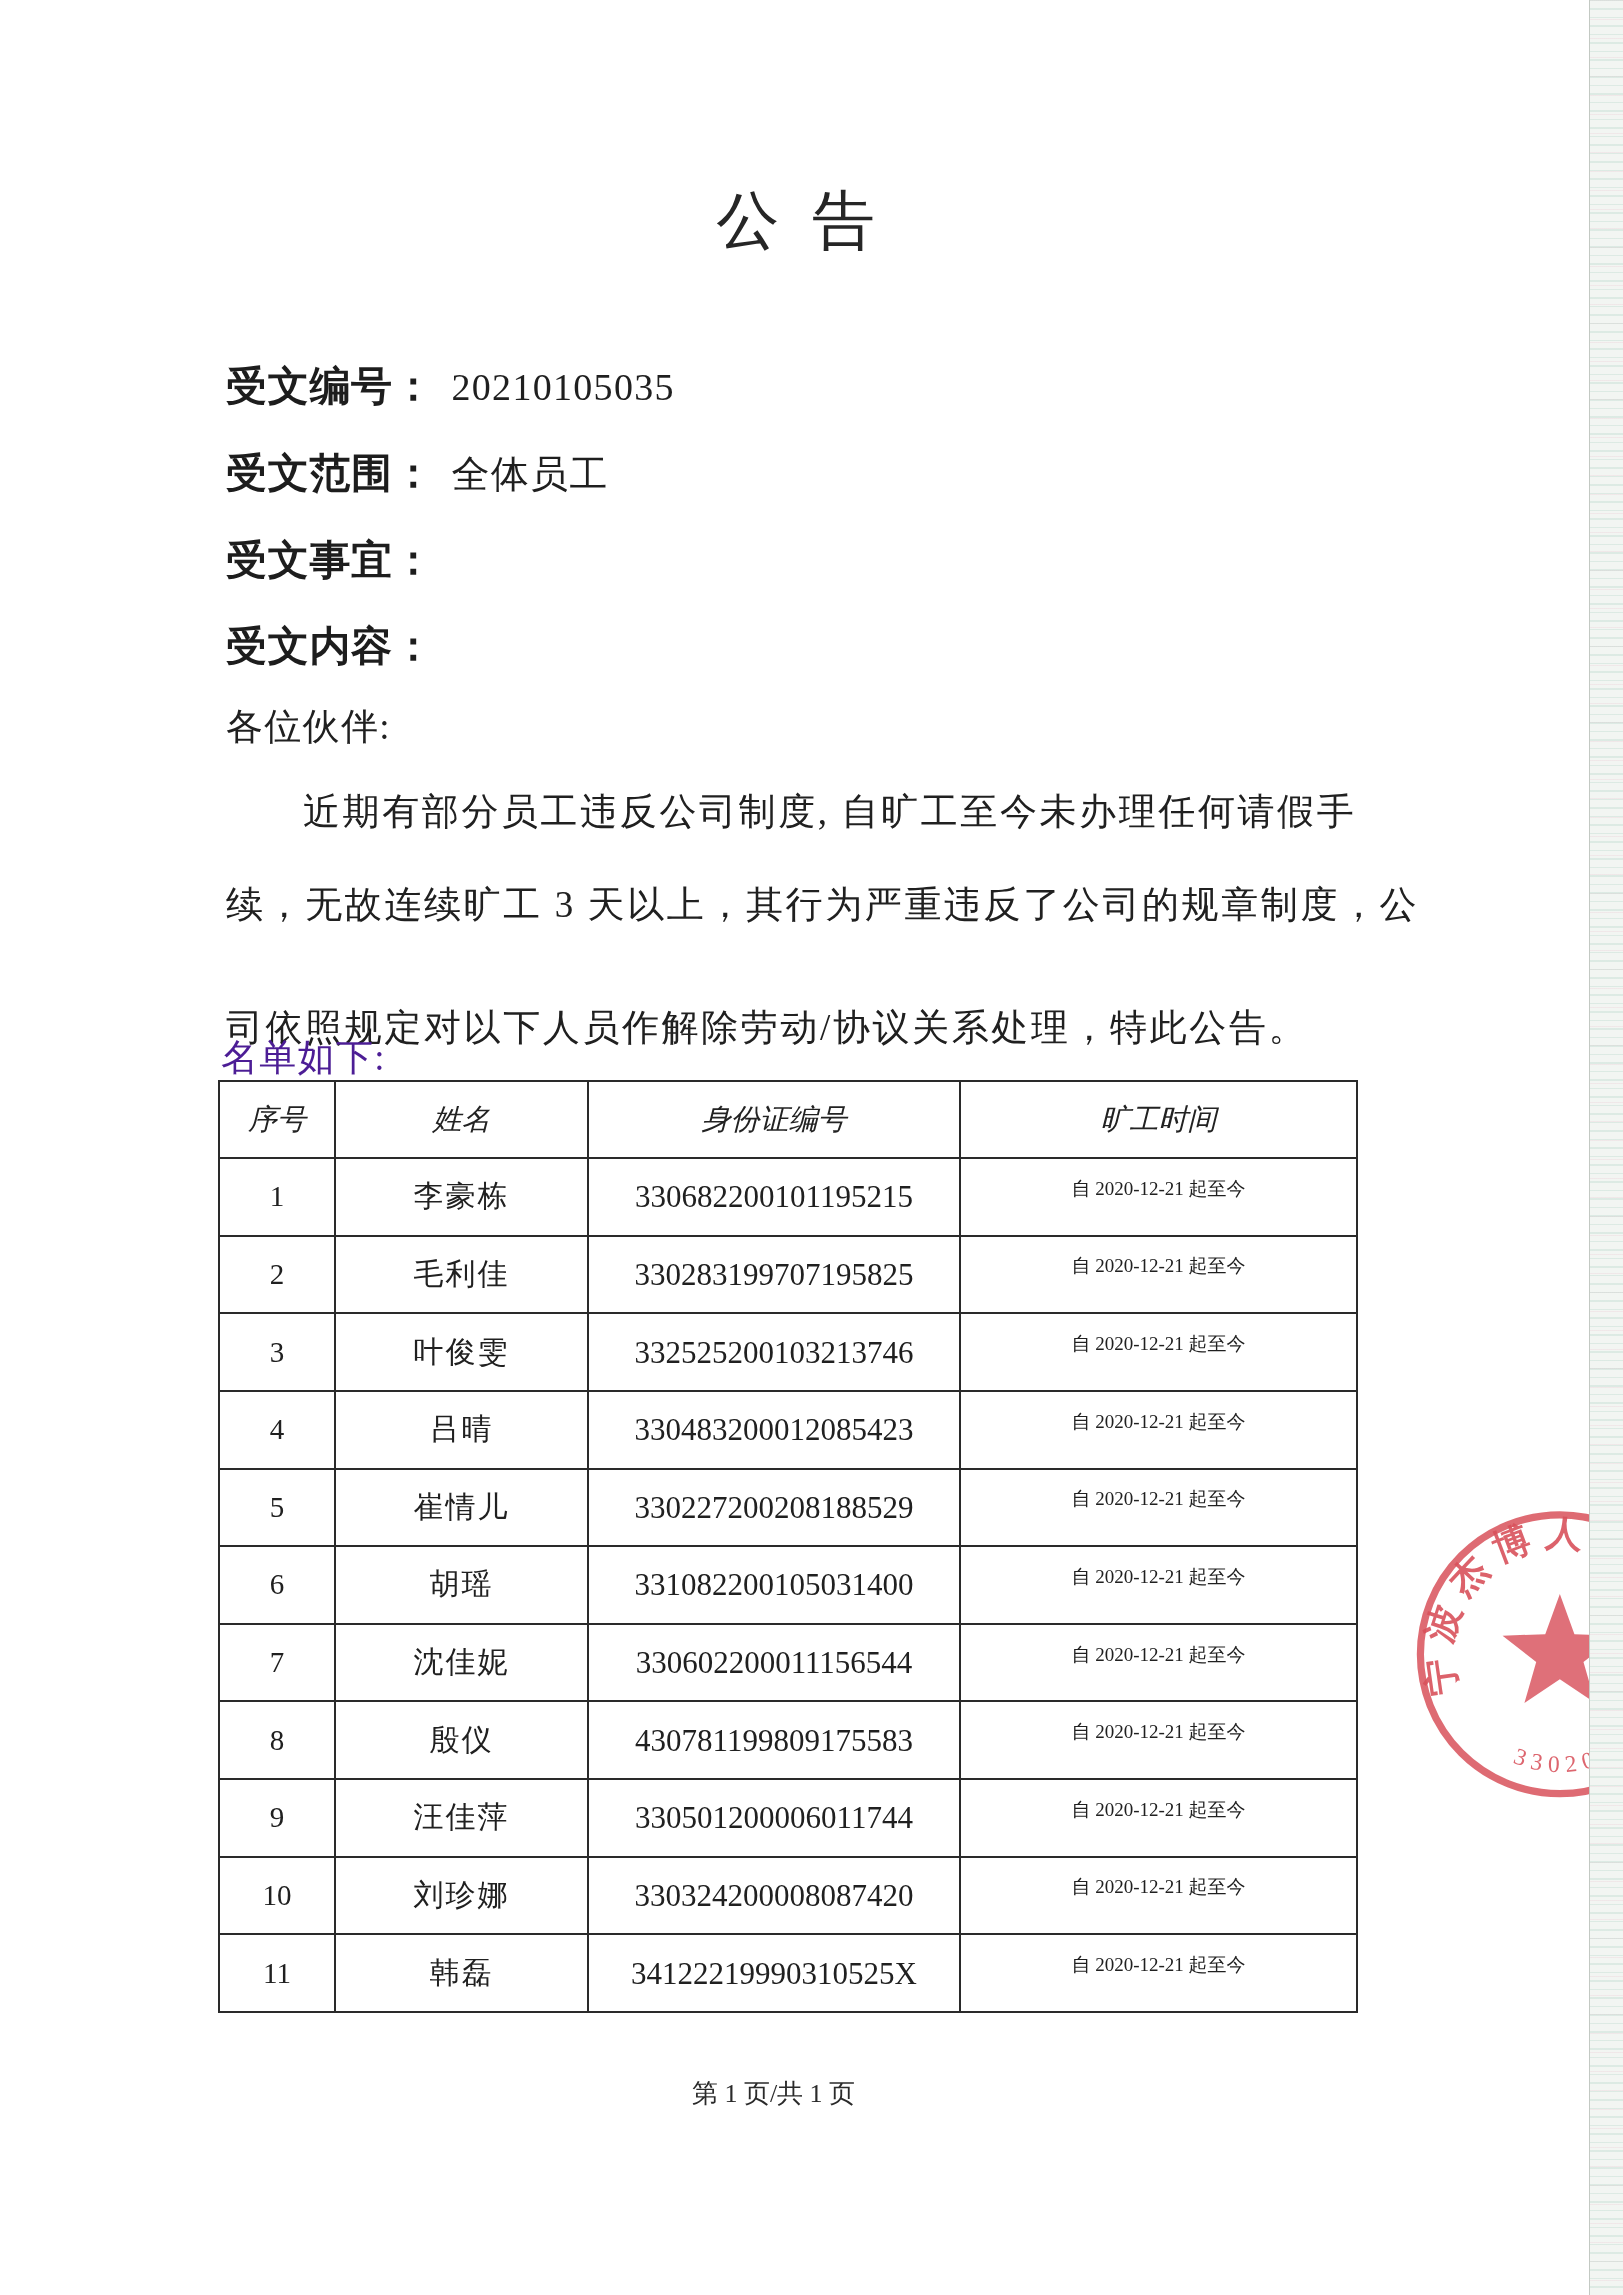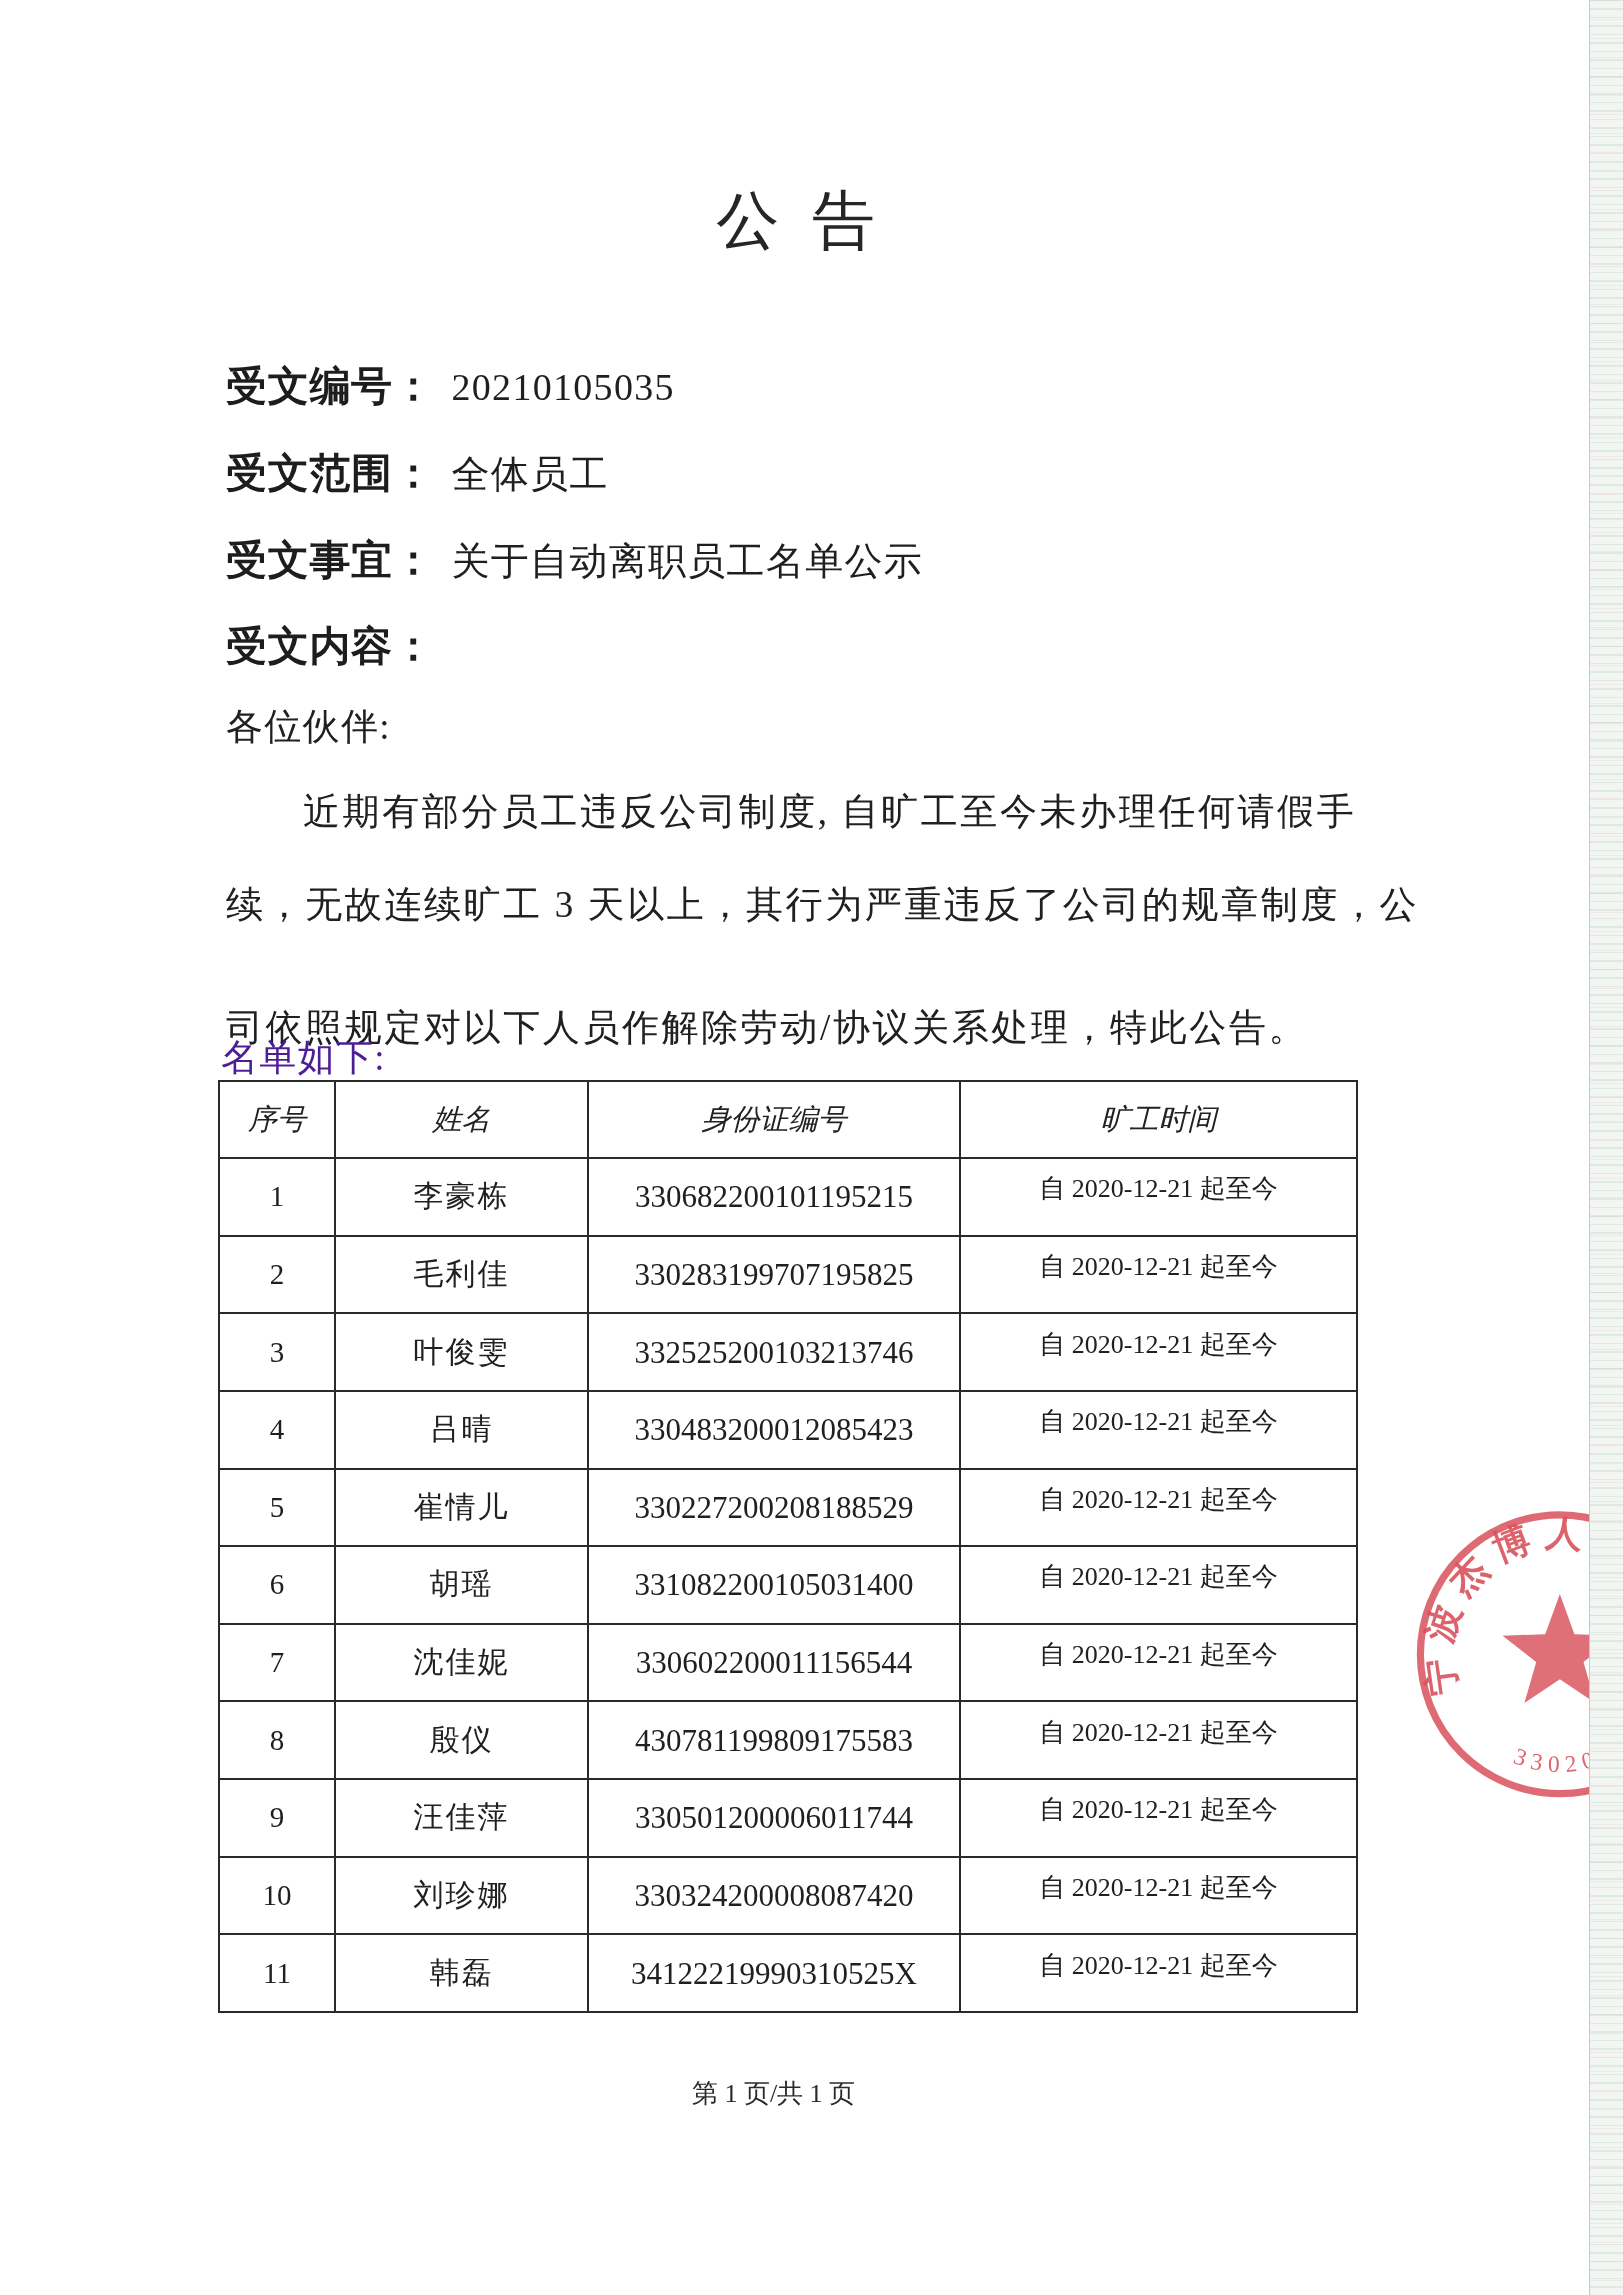--- a/index.html
+++ b/index.html
@@ -74,21 +74,21 @@
     font-weight:400;
     overflow:hidden;white-space:nowrap;
   }
   #roster{border:2.6px solid #242424;}
   #roster thead tr{height:77px;font-style:italic;}
   #roster tbody tr{height:77px;}
   #roster th{font-size:29px;color:#222;}
   td.c0{font-size:29px;}
   td.c1{font-size:30px;letter-spacing:2px;}
   td.c2{font-size:31px;padding-top:2px;}
-  td.c3{font-size:26px;padding-bottom:17px;}
+  td.c3{font-size:19px;padding-bottom:17px;}
 
   
   #footer{
     left:0;top:2076px;width:1547px;
     text-align:center;
     font-size:26px;color:#2a2a2a;
     white-space:pre;
   }
 
   
@@ -117,21 +117,20 @@
 <div id="field-0" class="abs meta-field">
   <span class="meta-label">受文编号：</span>
   <span class="meta-value">20210105035</span>
 </div>
 <div id="field-1" class="abs meta-field">
   <span class="meta-label">受文范围：</span>
   <span class="meta-value">全体员工</span>
 </div>
 <div id="field-2" class="abs meta-field">
   <span class="meta-label">受文事宜：</span>
-  <span class="meta-value">关于自动离职员工名单公示</span>
 </div>
 <div id="field-3" class="abs meta-field">
   <span class="meta-label">受文内容：</span>
   <span class="meta-value"></span>
 </div>
 
 <div id="greeting" class="abs">各位伙伴:</div>
 
 <div id="bline-0" class="abs body-line">近期有部分员工违反公司制度, 自旷工至今未办理任何请假手</div>
 <div id="bline-1" class="abs body-line">续，无故连续旷工 3 天以上，其行为严重违反了公司的规章制度，公</div>

